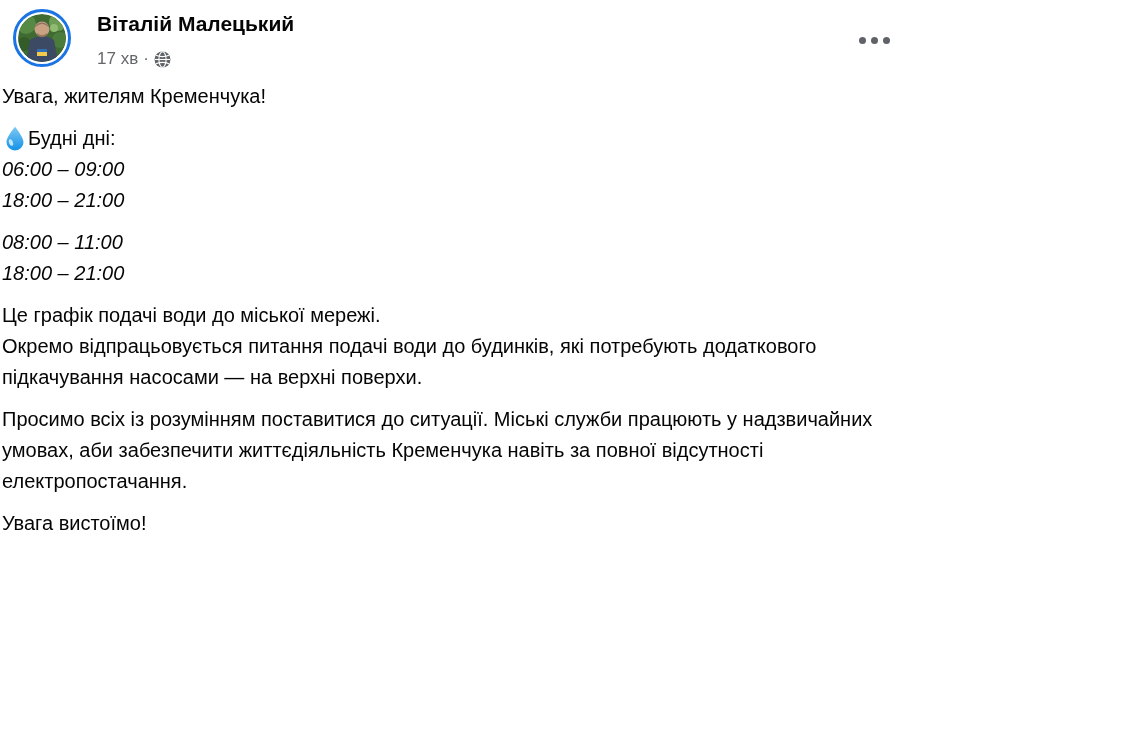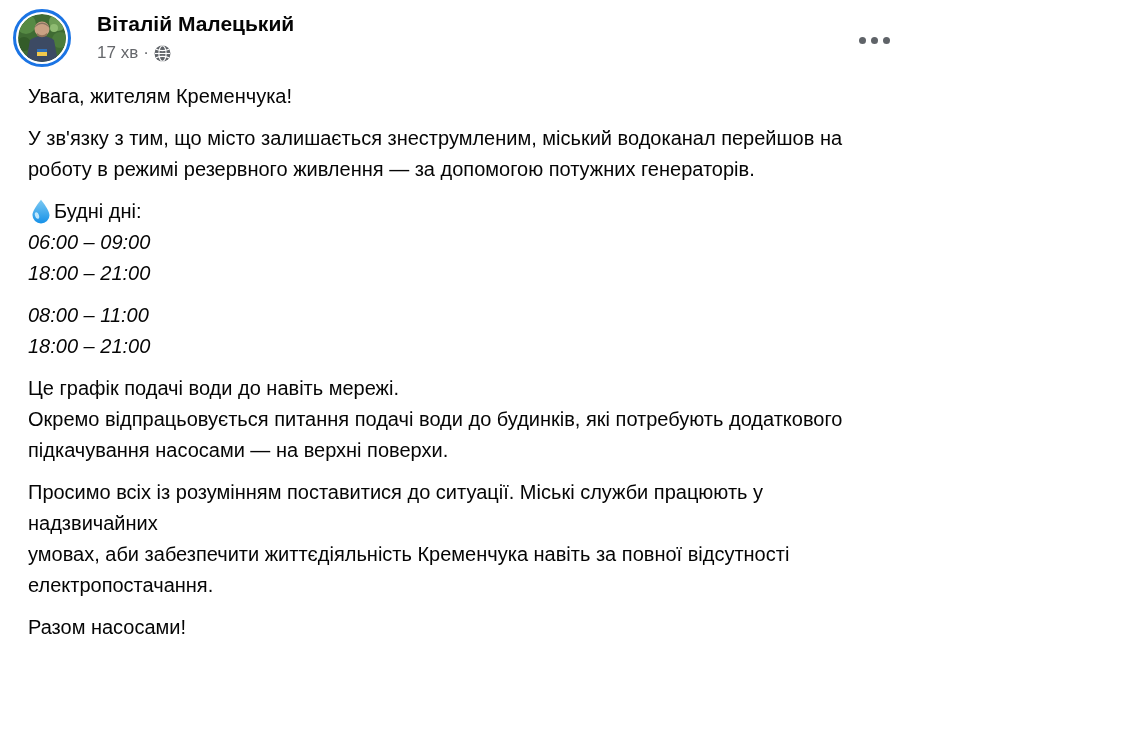--- a/index.html
+++ b/index.html
@@ -38,21 +38,21 @@
   }
   .header-info { margin-left: 26px; padding-top: 2px; }
   .author {
     font-size: 21px;
     font-weight: 700;
     color: #050505;
     line-height: 25px;
     cursor: pointer;
   }
   .meta {
-    margin-top: 7px;
+    margin-top: 13px;
     display: flex;
     align-items: center;
     font-size: 17px;
     color: #65676b;
     line-height: 20px;
   }
   .meta .sep { margin: 0 5px; }
   .meta .globe { display: block; }
   .menu-btn {
     margin-left: auto;
@@ -64,21 +64,21 @@
   .menu-dots i {
     display: block;
     width: 7px;
     height: 7px;
     border-radius: 50%;
     background: #5f6368;
   }
 
   
   .post-body {
-    padding: 0 28px;
+    padding: 0 2px;
     font-size: 20px;
     line-height: 31px;
     color: #050505;
   }
   .para {
     margin: 0 0 11px 0;
     white-space: pre-line;
   }
   .schedule { margin-bottom: 11px; }
   .schedule-head {
@@ -143,22 +143,20 @@
           <i></i>
           <i></i>
         </span>
     </div>
   </div>
 
   <div class="post-body">
 
     <div class="para">Увага, жителям Кременчука!</div>
 
-    <div class="para">У зв'язку з тим, що місто залишається знеструмленим, міський водоканал перейшов на
-роботу в режимі резервного живлення — за допомогою потужних генераторів.</div>
 
 
     <div class="schedule">
       <div class="schedule-head">
         <svg class="drop" width="20" height="25" viewBox="0 0 20 25">
           <defs>
             <linearGradient id="dropg1" x1="0" y1="0" x2="0" y2="1">
               <stop offset="0" stop-color="#7cc9f2"></stop>
               <stop offset="1" stop-color="#1691e8"></stop>
             </linearGradient>
@@ -170,25 +168,25 @@
       </div>
       <div class="times">06:00 – 09:00
 18:00 – 21:00</div>
     </div>
 
     <div class="schedule">
       <div class="times">08:00 – 11:00
 18:00 – 21:00</div>
     </div>
 
-    <div class="para">Це графік подачі води до навіть мережі.
+    <div class="para">Це графік подачі води до міської мережі.
 Окремо відпрацьовується питання подачі води до будинків, які потребують додаткового
 підкачування насосами — на верхні поверхи.</div>
 
     <div class="para">Просимо всіх із розумінням поставитися до ситуації. Міські служби працюють у надзвичайних
 умовах, аби забезпечити життєдіяльність Кременчука навіть за повної відсутності
 електропостачання.</div>
 
 
-    <div class="para">Разом насосами!</div>
+    <div class="para">Увага вистоїмо!</div>
 
   </div>
 </div>
 
 </body></html>

